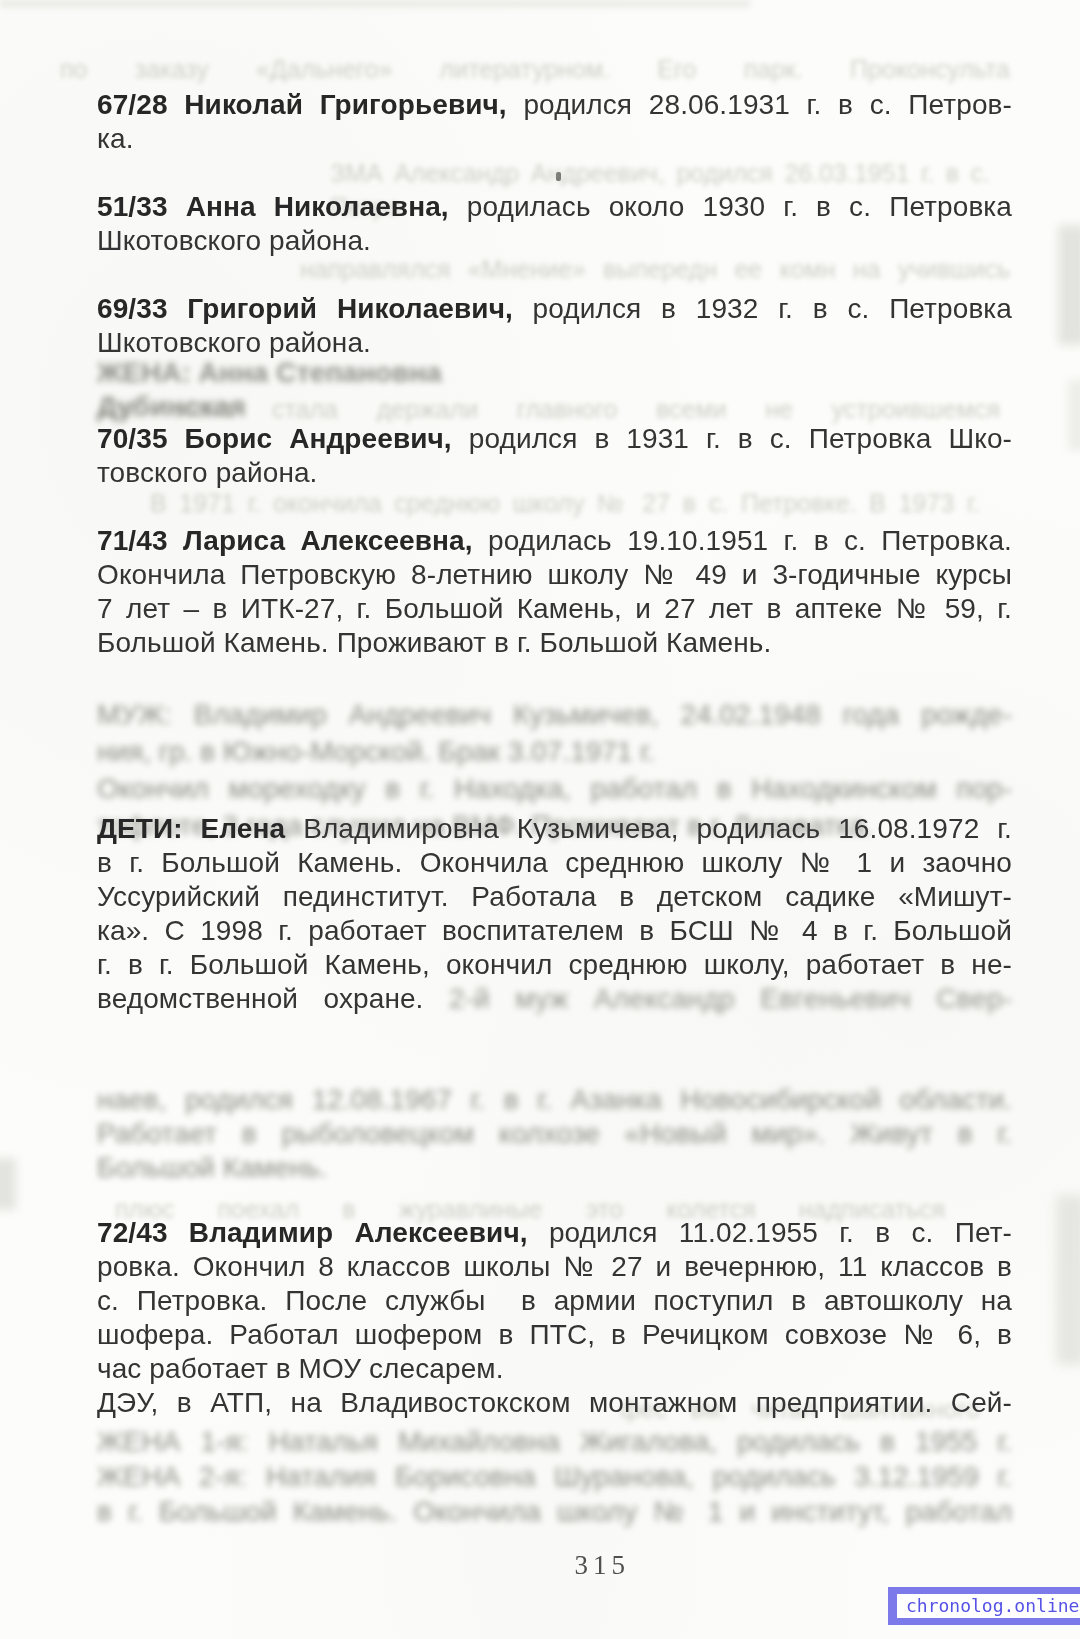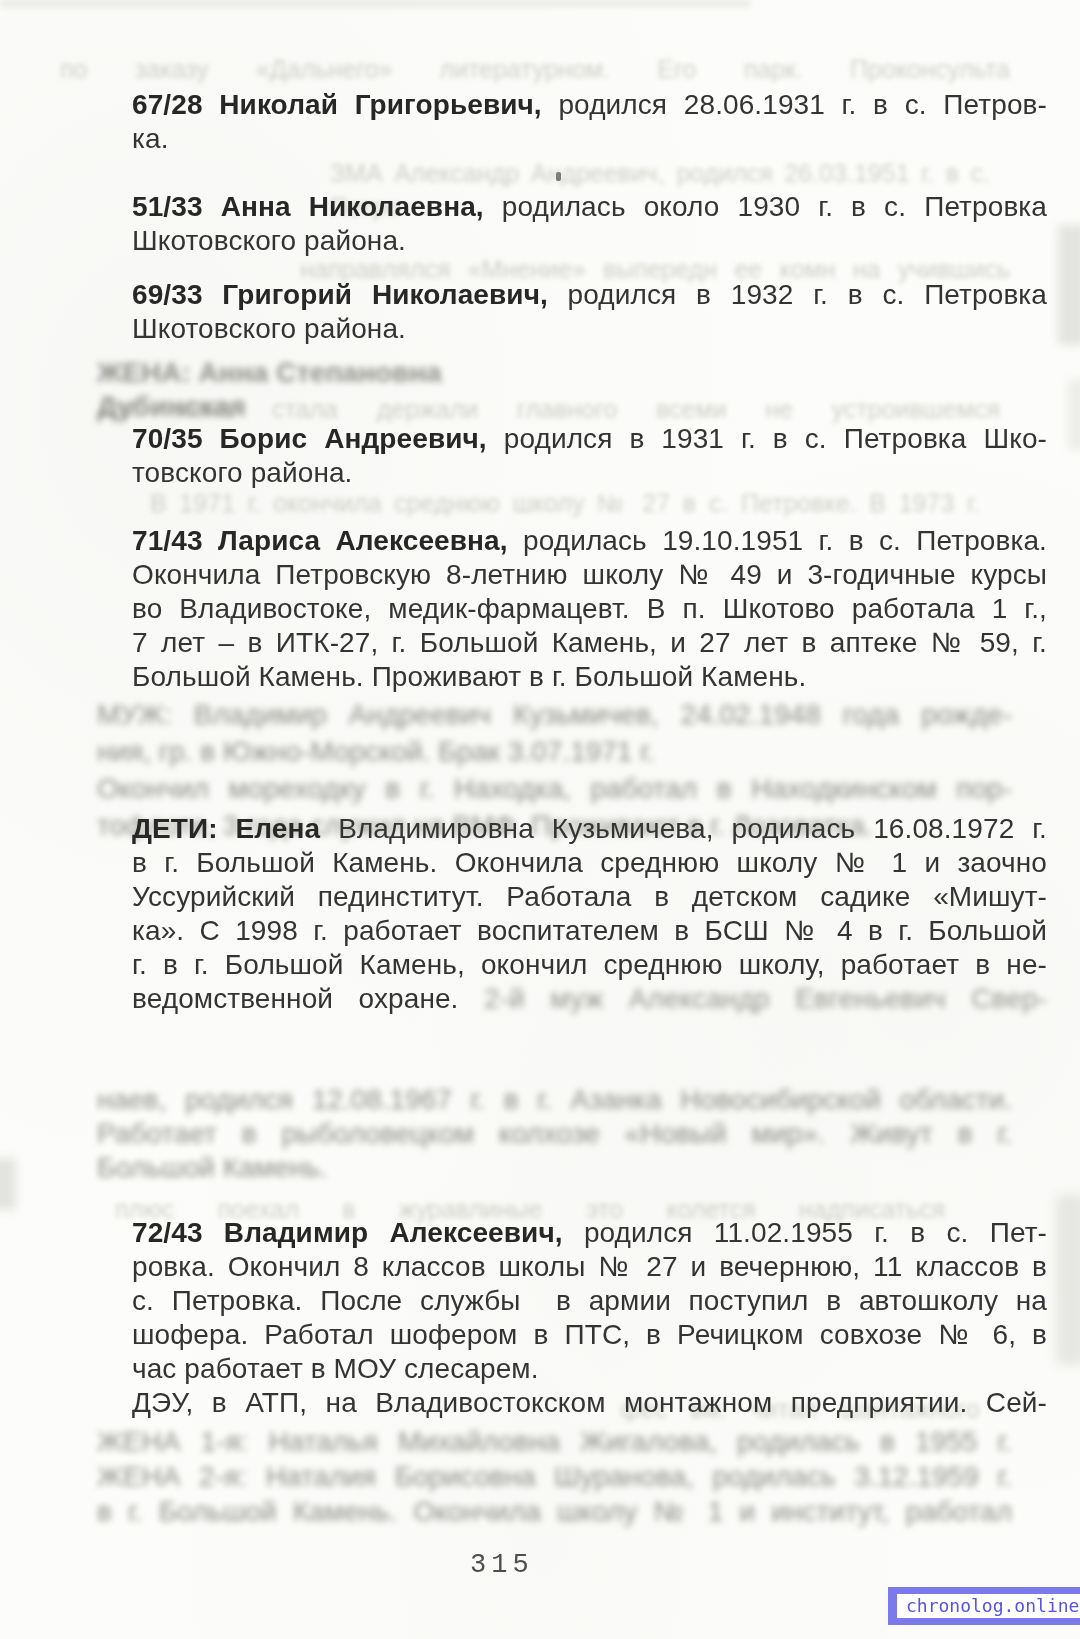--- a/index.html
+++ b/index.html
@@ -13,31 +13,31 @@
       radial-gradient(ellipse at 50% 90%, rgba(120,120,110,0.025), transparent 50%),
       #fcfcfa;
     overflow:hidden;
     font-family:"Liberation Sans", sans-serif;
     color:#333;
   }
   
   .block{position:absolute;left:97px;width:915px;line-height:34px;}
   .block .line{min-height:34px;}
   .line.just{text-align:justify;text-align-last:justify;}
-  .entry{font-size:28px;color:#343434;z-index:3;letter-spacing:0.1px;margin-left:35px;}
+  .entry{font-size:28px;color:#343434;z-index:3;letter-spacing:0.1px;}
   .entry .bold{font-weight:700;color:#272727;}
   .redacted{font-size:28px;color:#8f8f89;filter:blur(3.4px);z-index:2;}
   .redacted .bold{font-weight:700;}
   .blur-inline{color:#95958e;filter:blur(3.4px);}
   .bleed{font-size:25px;color:#c3c3bb;filter:blur(2.6px);opacity:0.8;z-index:1;}
   
   .page-number{
     position:absolute;left:470px;top:1550px;width:160px;
-    text-align:left;
-    font-family:Liberation Mono, monospace;
+    text-align:right;
+    font-family:Liberation Serif, serif;
     font-size:27px;letter-spacing:5px;color:#4f4f4f;
   }
   
   .watermark{
     position:absolute;left:888px;top:1587px;
     background:#7c79ea;
     padding:7px 9px;
     box-sizing:border-box;
     z-index:5;
   }
@@ -81,41 +81,40 @@
       <div class="block bleed" style="top: 156px; left: 330px; width: 660px;">
         <div class="line just"><span>ЗМА Александр Андреевич, родился 26.03.1951 г. в с. Петро</span></div>
       </div>
       <div class="block entry" style="top: 190px;">
         <div class="line just"><span class="bold">51/33 Анна Николаевна,</span><span> родилась около 1930 г. в с. Петровка</span></div>
         <div class="line"><span>Шкотовского района.</span></div>
       </div>
       <div class="block bleed" style="top: 252px; left: 300px; width: 710px;">
         <div class="line just"><span>направлялся «Мнение» выпередн ее комн на учившись</span></div>
       </div>
-      <div class="block entry" style="top: 278px;">
+      <div class="block entry" style="top: 292px;">
         <div class="line just"><span class="bold">69/33 Григорий Николаевич,</span><span> родился в 1932 г. в с. Петровка</span></div>
         <div class="line"><span>Шкотовского района.</span></div>
       </div>
       <div class="block redacted" style="top: 356px; width: 480px;">
         <div class="line"><span class="bold">ЖЕНА: Анна Степановна Дубинская</span></div>
       </div>
       <div class="block bleed" style="top: 392px; left: 100px; width: 900px;">
         <div class="line just"><span>как жена стала держали главного всеми не устроившемся</span></div>
       </div>
       <div class="block entry" style="top: 422px;">
         <div class="line just"><span class="bold">70/35 Борис Андреевич,</span><span> родился в 1931 г. в с. Петровка Шко-</span></div>
         <div class="line"><span>товского района.</span></div>
       </div>
       <div class="block bleed" style="top: 486px; left: 150px; width: 830px;">
         <div class="line just"><span>В 1971 г. окончила среднюю школу № 27 в с. Петровке. В 1973 г.</span></div>
       </div>
       <div class="block entry" style="top: 524px;">
         <div class="line just"><span class="bold">71/43 Лариса Алексеевна,</span><span> родилась 19.10.1951 г. в с. Петровка.</span></div>
         <div class="line just"><span>Окончила Петровскую 8-летнию школу № 49 и 3-годичные курсы</span></div>
-        <div class="line just"><span>во Владивостоке, медик-фармацевт. В п. Шкотово работала 1 г.,</span></div>
         <div class="line just"><span>7 лет – в ИТК-27, г. Большой Камень, и 27 лет в аптеке № 59, г.</span></div>
         <div class="line"><span>Большой Камень. Проживают в г. Большой Камень.</span></div>
       </div>
       <div class="block redacted" style="top: 696px; line-height: 37px;">
         <div class="line just"><span>МУЖ: Владимир Андреевич Кузьмичев, 24.02.1948 года рожде-</span></div>
         <div class="line"><span>ния, гр. в Южно-Морской. Брак 3.07.1971 г.</span></div>
         <div class="line just"><span>Окончил мореходку в г. Находка, работал в Находкинском пор-</span></div>
         <div class="line"><span>тофлоте, 3 года служил на ВМФ. Проживают в г. Лозоватка.</span></div>
       </div>
       <div class="block entry" style="top: 812px;">

